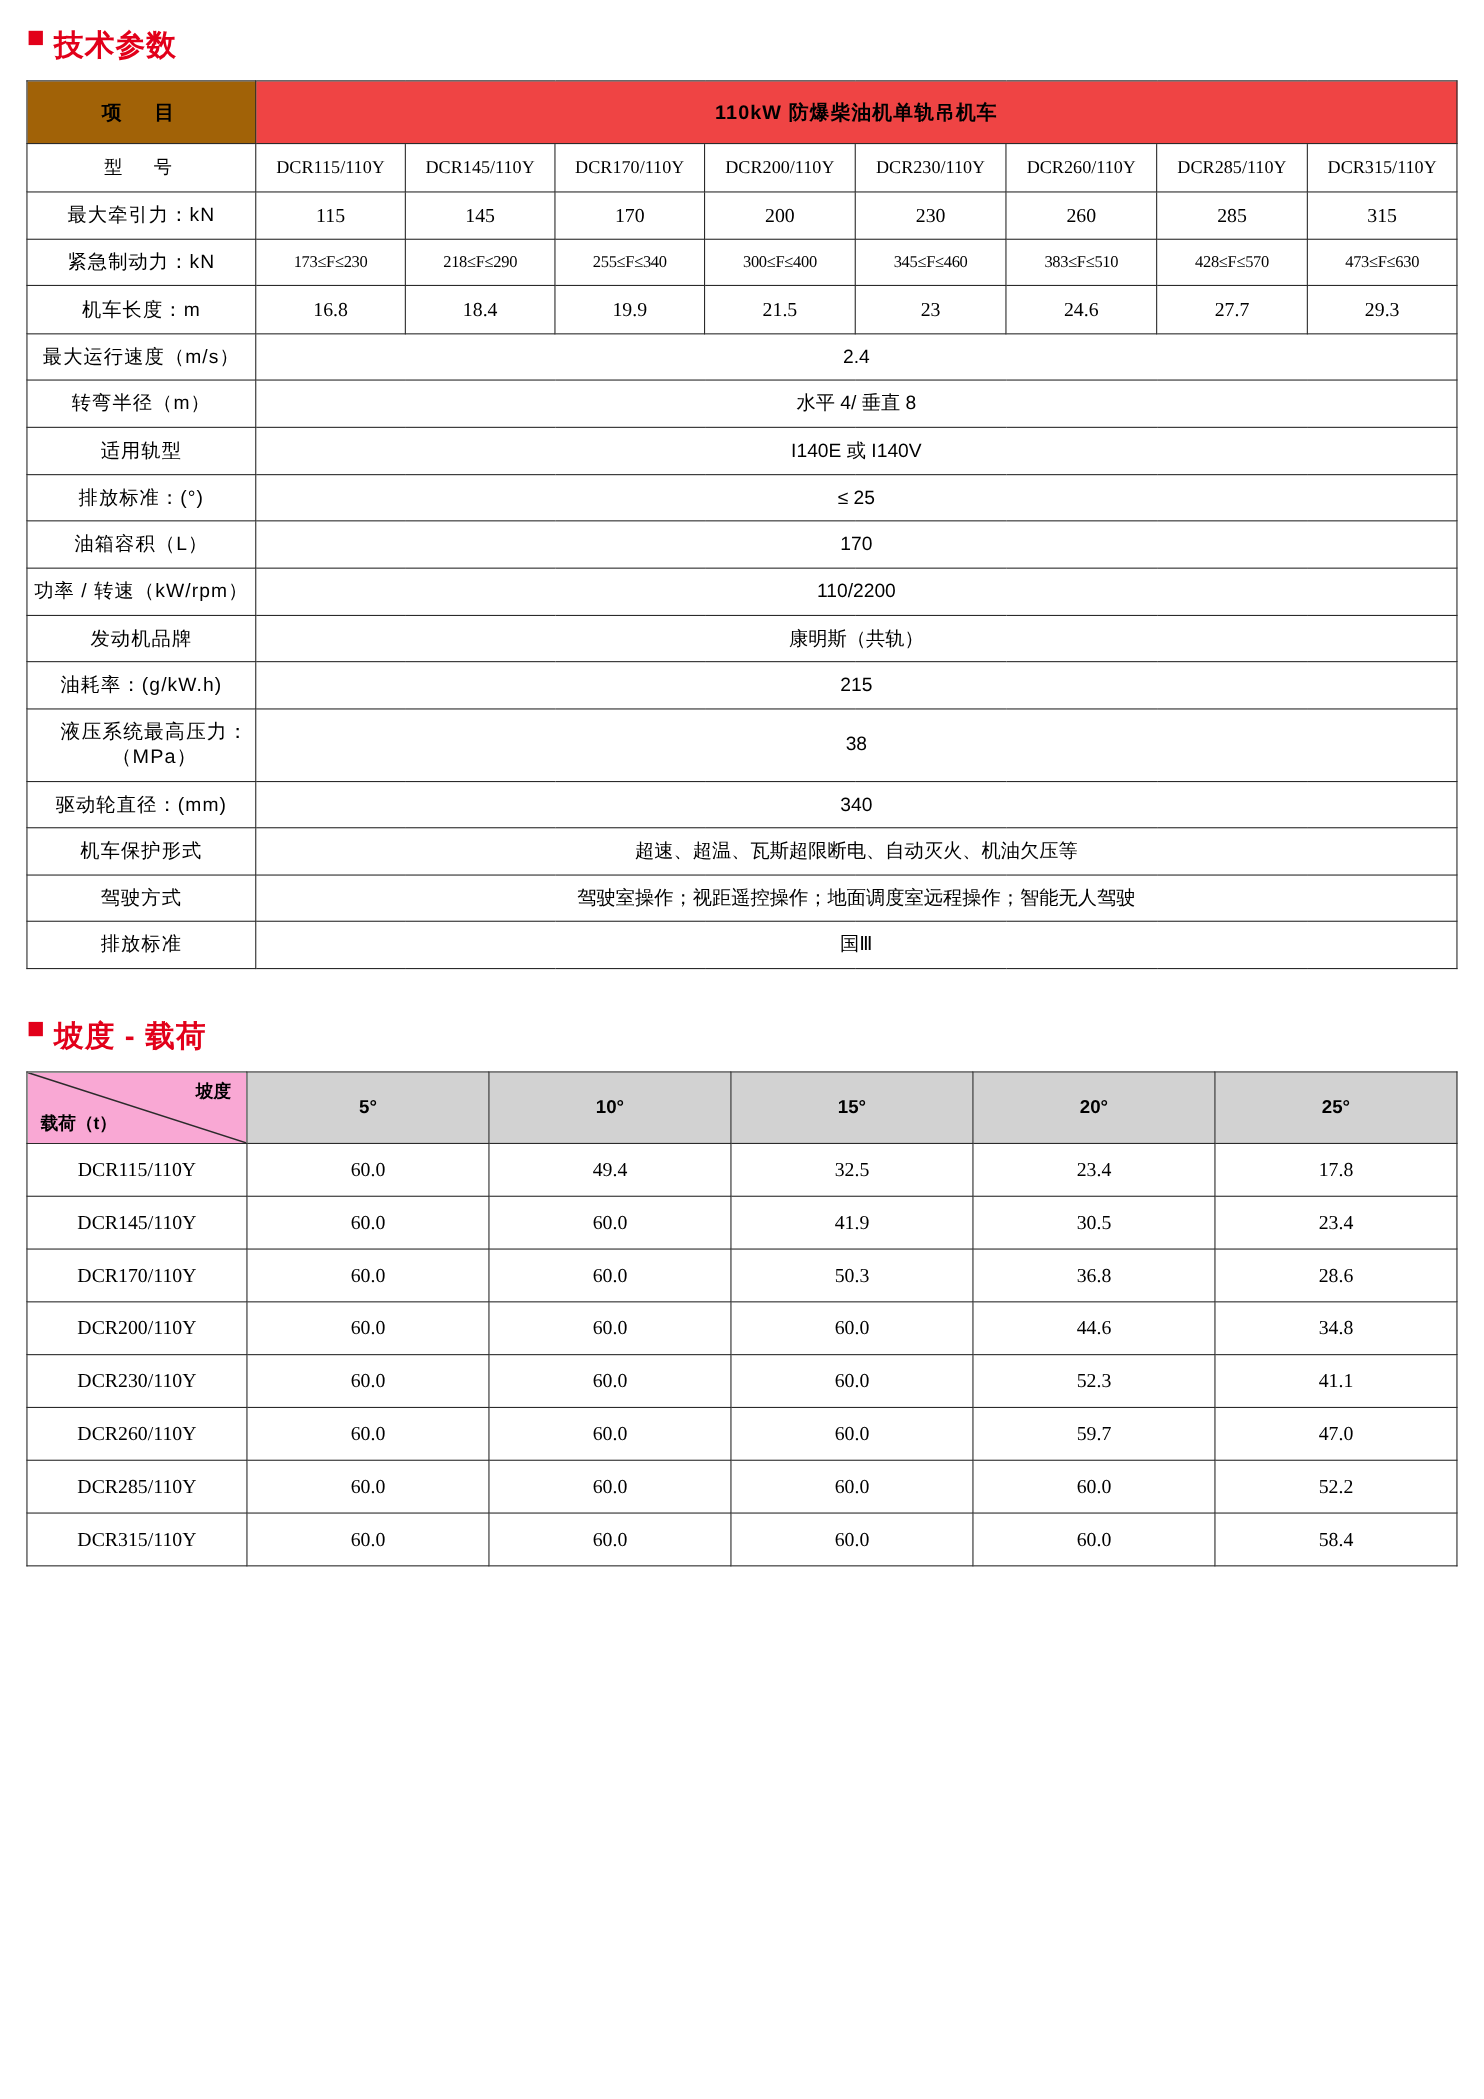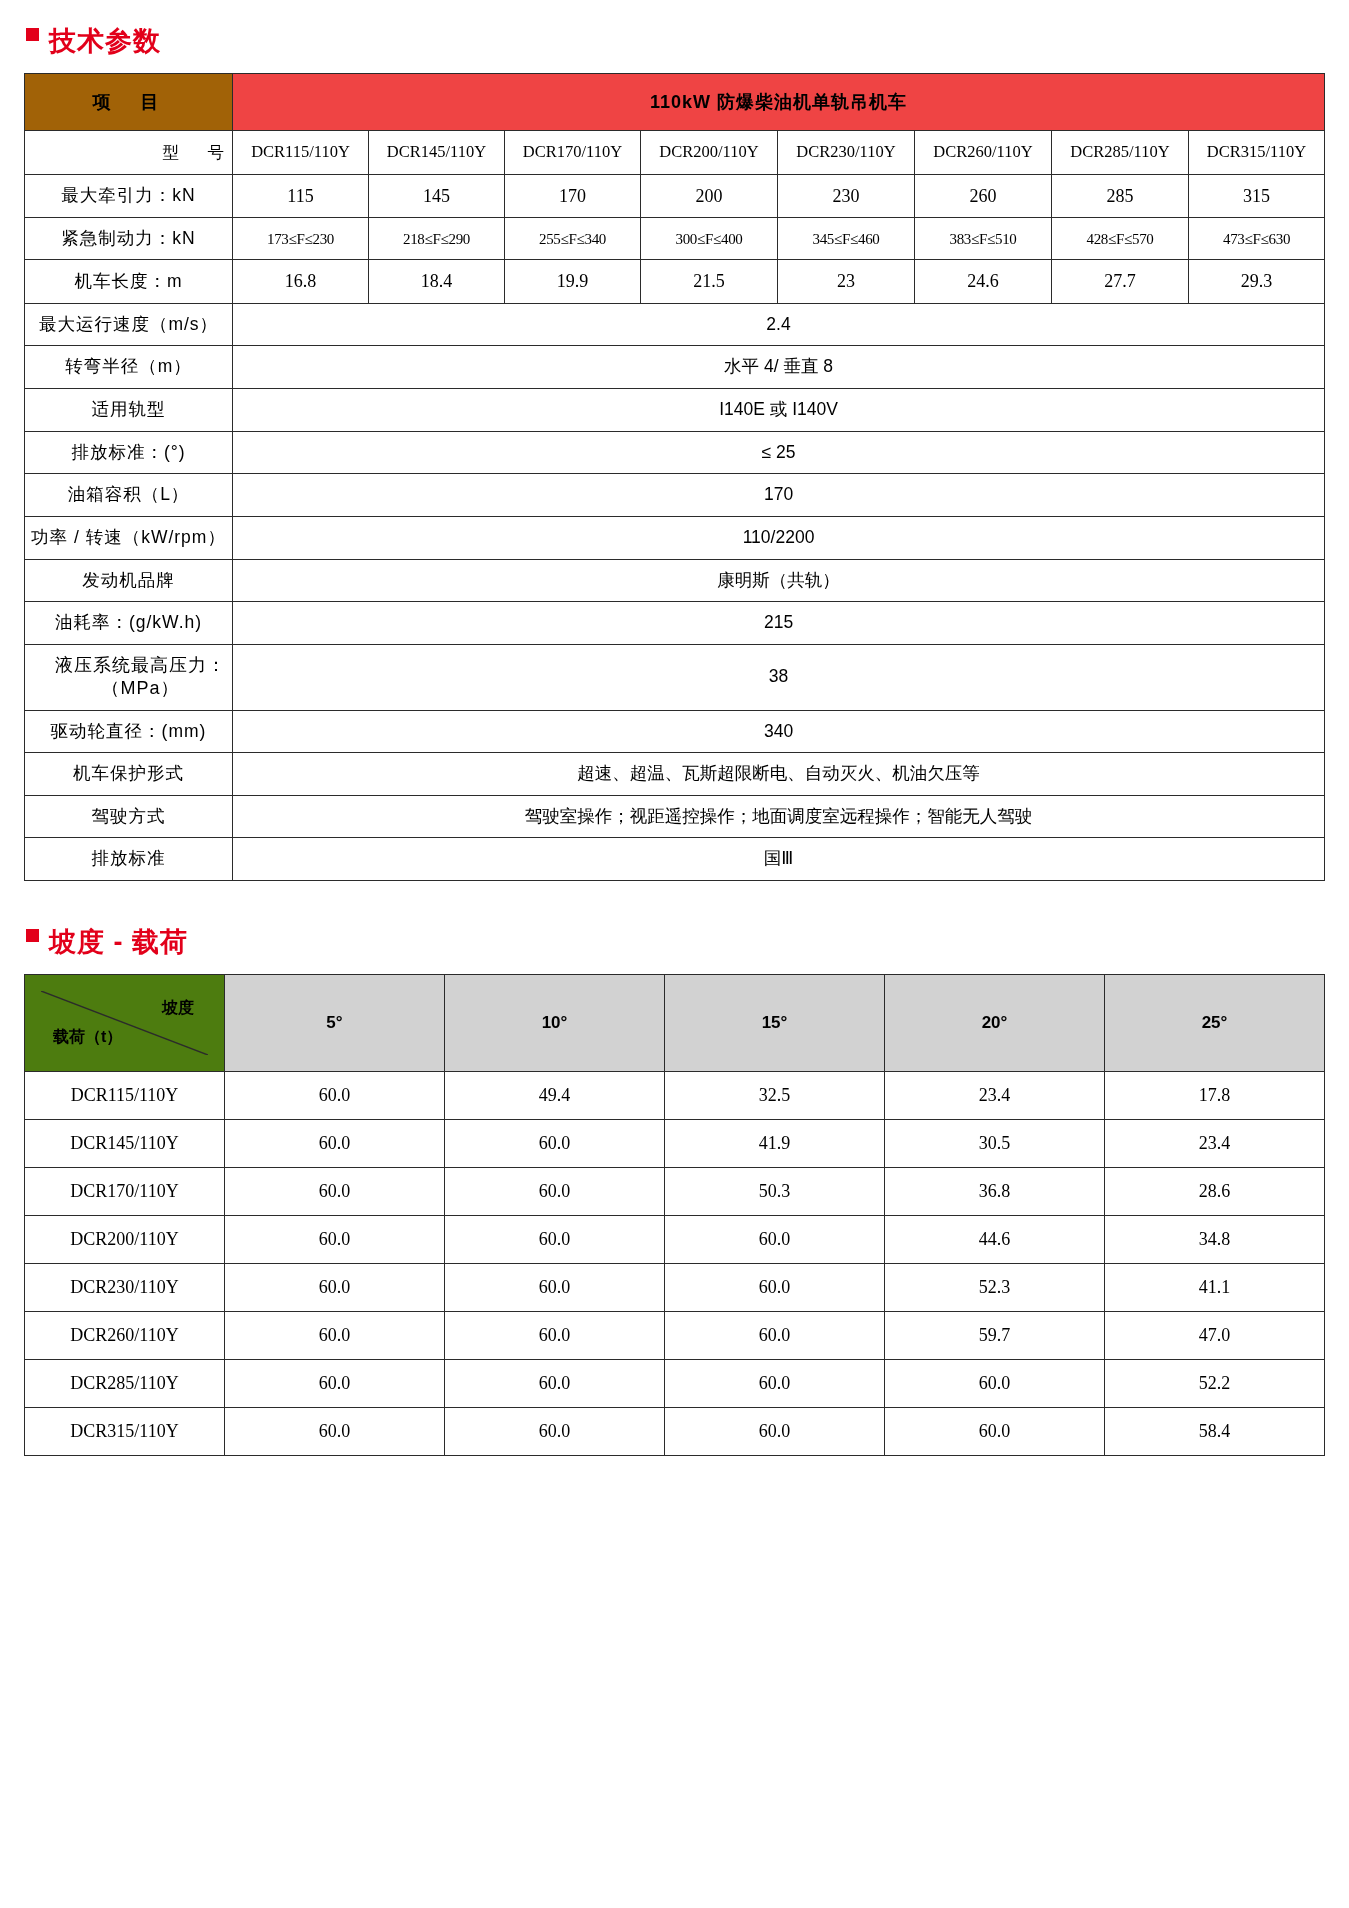--- a/index.html
+++ b/index.html
@@ -74,21 +74,20 @@
     letter-spacing: 6px;
   }
   table.spec tr.models td {
     font-size: 16.5px;
     padding: 10px 2px;
     font-family: "Liberation Serif", "DejaVu Serif", serif;
   }
   table.spec tr.models td.label {
     font-family: "Liberation Sans", sans-serif;
     letter-spacing: 6px;
-    text-align: right;
   }
   table.spec td.num {
     font-family: "Liberation Serif", "DejaVu Serif", serif;
     font-size: 18px;
   }
   table.spec td.brake {
     font-family: "Liberation Serif", "DejaVu Serif", serif;
     font-size: 15px;
     letter-spacing: -0.3px;
     padding: 10px 1px;
@@ -120,24 +119,24 @@
     font-weight: normal;
     background: #ffffff;
   }
   table.slope thead th {
     background: #d2d2d2;
     font-weight: bold;
     font-size: 17px;
   }
   table.slope thead th.corner {
     position: relative;
-    padding: 16px;
+    padding: 0;
     height: 64px;
     width: 200px;
-    background: #4d7c0f;
+    background: #f9a8d4;
     overflow: hidden;
   }
   .corner-inner {
     position: relative;
     width: 100%;
     height: 100%;
   }
   .corner-line {
     position: absolute;
     left: 0;

